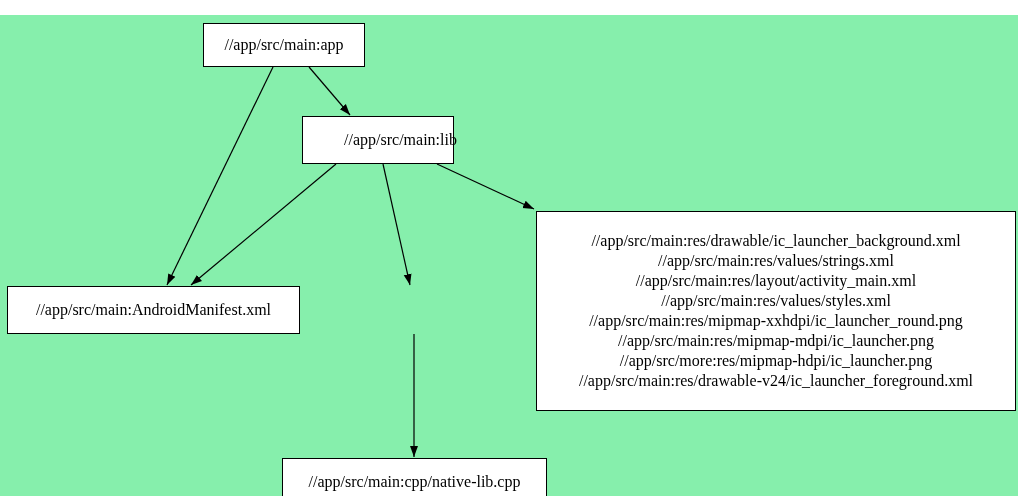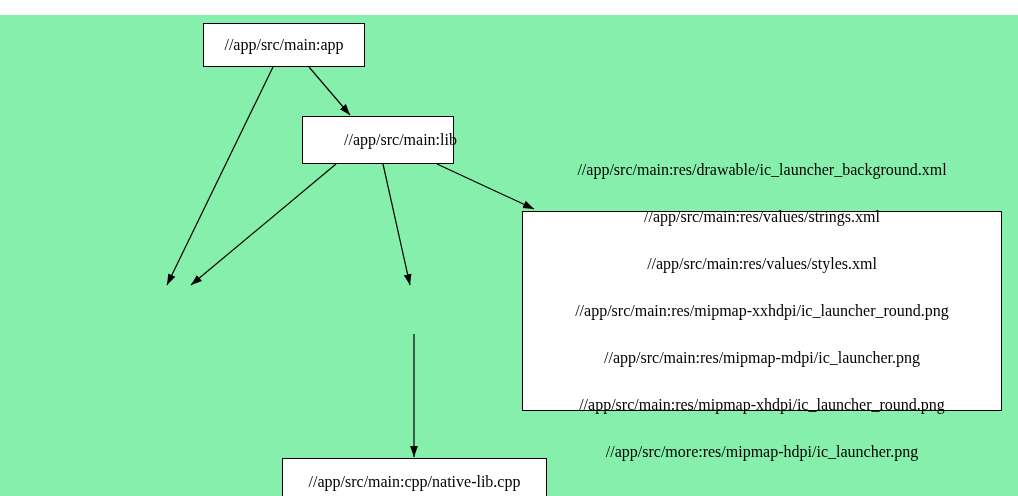--- a/index.html
+++ b/index.html
@@ -40,24 +40,23 @@
     text-align: center;
     font-size: 16px;
     white-space: nowrap;
   }
   .node-app        { left: 203px; top:   8px; width: 162px; height: 44px; }
   .node-lib        { left: 302px; top: 101px; width: 152px; height: 48px; padding-left: 45px; }
   .node-manifest   { left:   7px; top: 271px; width: 293px; height: 48px; }
   .node-jni-lib    { left: 324px; top: 271px; width: 181px; height: 48px; }
   .node-native-lib { left: 282px; top: 443px; width: 265px; height: 48px; }
   .node-resources  {
-    left: 522px; top: 196px; width: 480px; height: 200px;
+    left: 536px; top: 196px; width: 480px; height: 200px;
     flex-direction: column;
     justify-content: center;
-    gap: 27px;
   }
   .node-resources .res-line {
     line-height: 20px;
     font-size: 16px;
   }
 </style>
 </head>
 <body>
 
 <div class="canvas">
@@ -77,29 +76,33 @@
   </svg>
 
   <div class="node node-app">
     <span>//app/src/main:app</span>
   </div>
 
   <div class="node node-lib">
     <span>//app/src/main:lib</span>
   </div>
 
+  <div class="node node-manifest">
+    <span>//app/src/main:AndroidManifest.xml</span>
+  </div>
 
 
   <div class="node node-resources">
     <div class="res-line">//app/src/main:res/drawable/ic_launcher_background.xml</div>
     <div class="res-line">//app/src/main:res/values/strings.xml</div>
+    <div class="res-line">//app/src/main:res/layout/activity_main.xml</div>
     <div class="res-line">//app/src/main:res/values/styles.xml</div>
     <div class="res-line">//app/src/main:res/mipmap-xxhdpi/ic_launcher_round.png</div>
     <div class="res-line">//app/src/main:res/mipmap-mdpi/ic_launcher.png</div>
-    <div class="res-line">//app/src/main:res/mipmap-xhdpi/ic_launcher_round.png</div>
     <div class="res-line">//app/src/more:res/mipmap-hdpi/ic_launcher.png</div>
+    <div class="res-line">//app/src/main:res/drawable-v24/ic_launcher_foreground.xml</div>
   </div>
 
   <div class="node node-native-lib">
     <span>//app/src/main:cpp/native-lib.cpp</span>
   </div>
 
 </div>
 
 </body></html>

